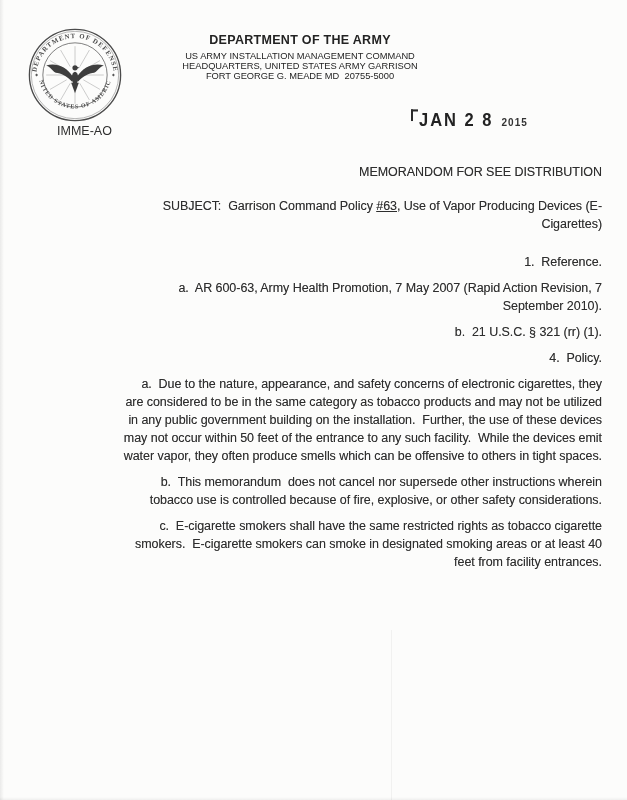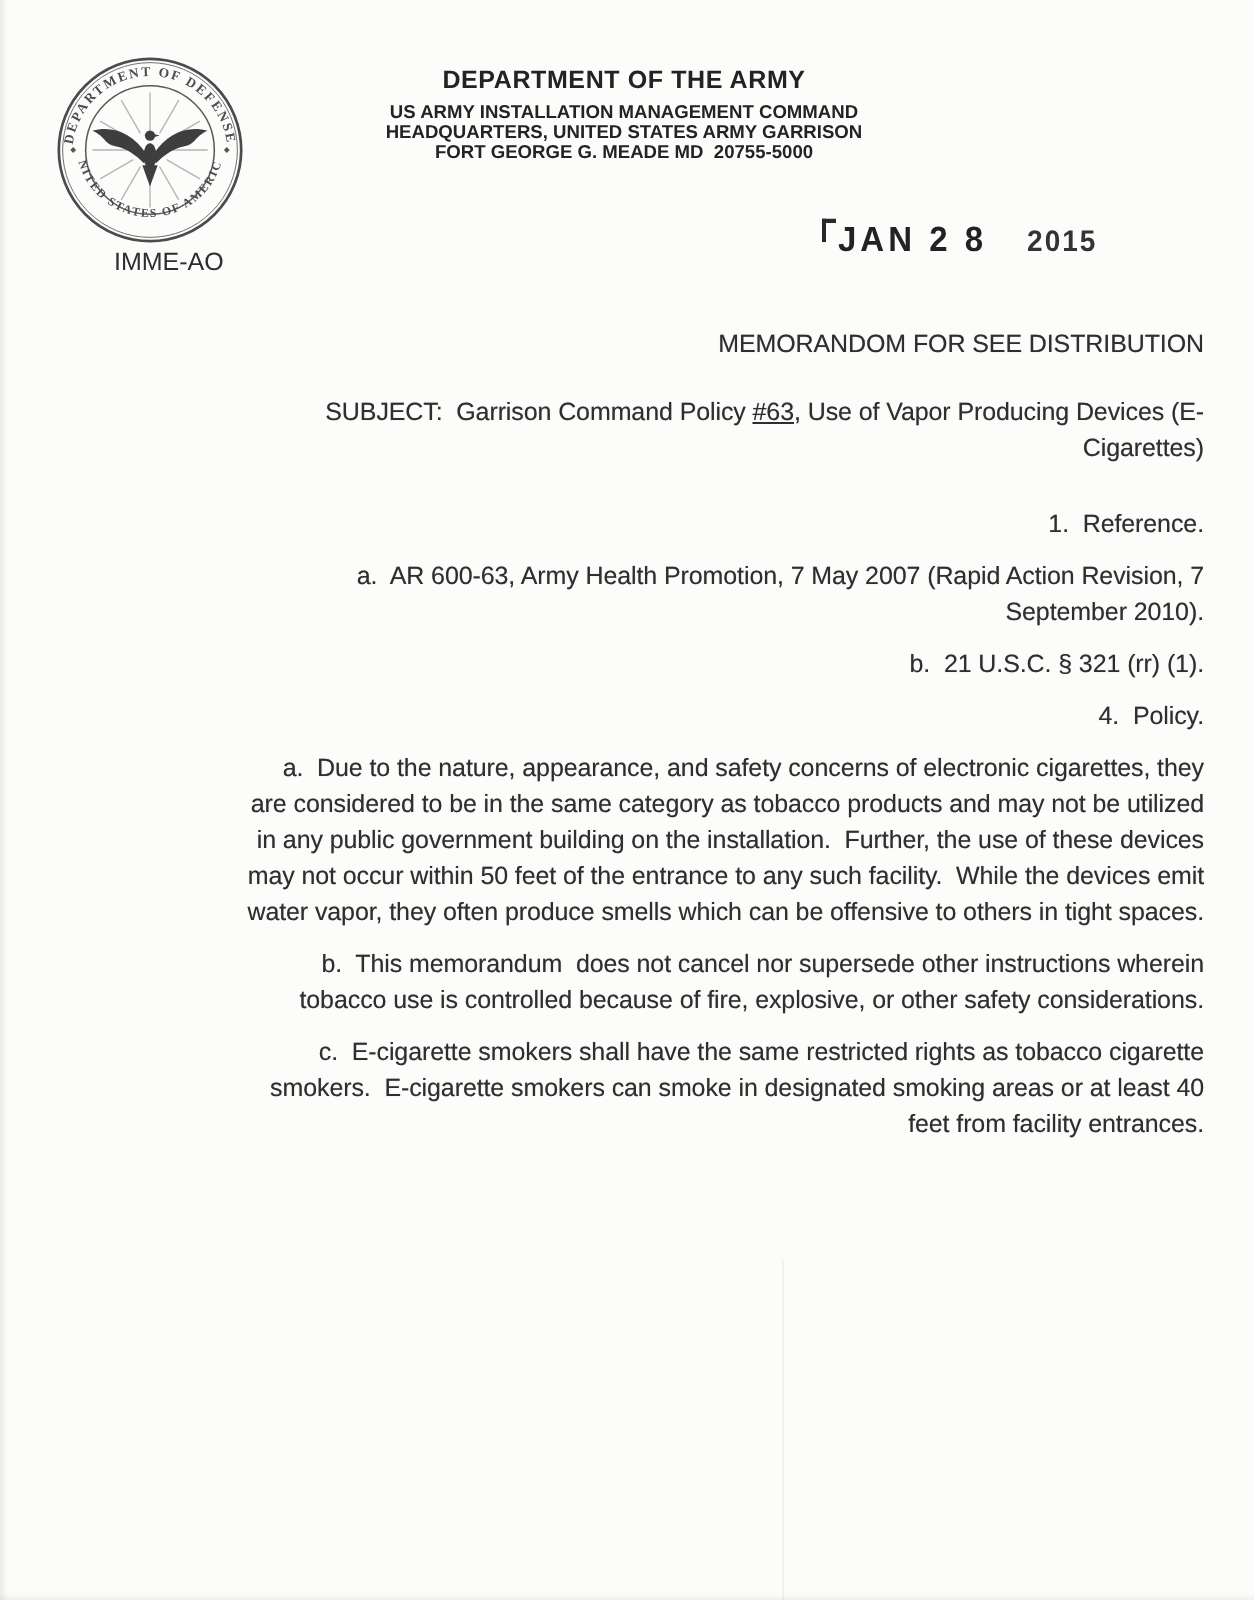--- a/index.html
+++ b/index.html
@@ -17,33 +17,33 @@
   .scan-streak{ position:absolute; left:391px; top:630px; width:1px; height:170px;
     background:rgba(0,0,0,0.045); }
 
   
   .seal { position:absolute; top:27px; left:27px; width:96px; height:96px; }
   .seal-ring-text { font-family:"Liberation Serif", serif; font-size:7px; font-weight:bold;
     fill:#4c4c4c; letter-spacing:1.1px; }
   .seal-ring-text.small { font-size:6.2px; letter-spacing:0.9px; }
 
   
-  .letterhead { position:absolute; top:33px; left:0; width:600px; text-align:center; color:#232323;padding-left:12px; }
+  .letterhead { position:absolute; top:33px; left:0; width:600px; text-align:center; color:#232323; }
   .lh-main { font-size:12.5px; font-weight:bold; letter-spacing:0.3px; margin-bottom:4px; white-space:pre; }
-  .lh-sub  { font-size:9.3px;  font-weight:bold; line-height:10px; white-space:pre; }
+  .lh-sub  { font-size:9.3px;  font-weight:normal; line-height:10px; white-space:pre; }
 
   .office-symbol { position:absolute; top:124px; left:57px; font-size:12.5px; }
 
   
   .date-stamp { position:absolute; top:111px; left:411px; color:var(--stamp_ink,#222);
     transform:scaleY(1.06); white-space:nowrap; }
   .stamp-corner { display:inline-block; width:5px; height:9px; border-left:2px solid #2a2a2a;
     border-top:2px solid #2a2a2a; vertical-align:top; margin:-1px 1px 0 0; }
   .stamp-md   { font-weight:bold; font-size:16.5px; letter-spacing:2px; }
-  .stamp-year { font-weight:bold; font-size:14px; letter-spacing:1px; margin-left:20px; opacity:0.92; }
+  .stamp-year { font-weight:bold; font-size:10px; letter-spacing:1px; margin-left:8px; opacity:0.92; }
 
   
   .memo-body { position:absolute; top:163px; left:57px; width:545px;
     font-size:12.5px; line-height:18px; letter-spacing:-0.05px;
     text-shadow: 0 0 0.4px rgba(40,40,40,0.45); }
   .para { white-space:pre; margin:0 0 8px 0;text-align:right; }
   .para.sub { text-indent:25px; }
   .memoline { margin-bottom:16px; }
   .subject  { margin-bottom:20px; }
   .underline { text-decoration:underline; }

